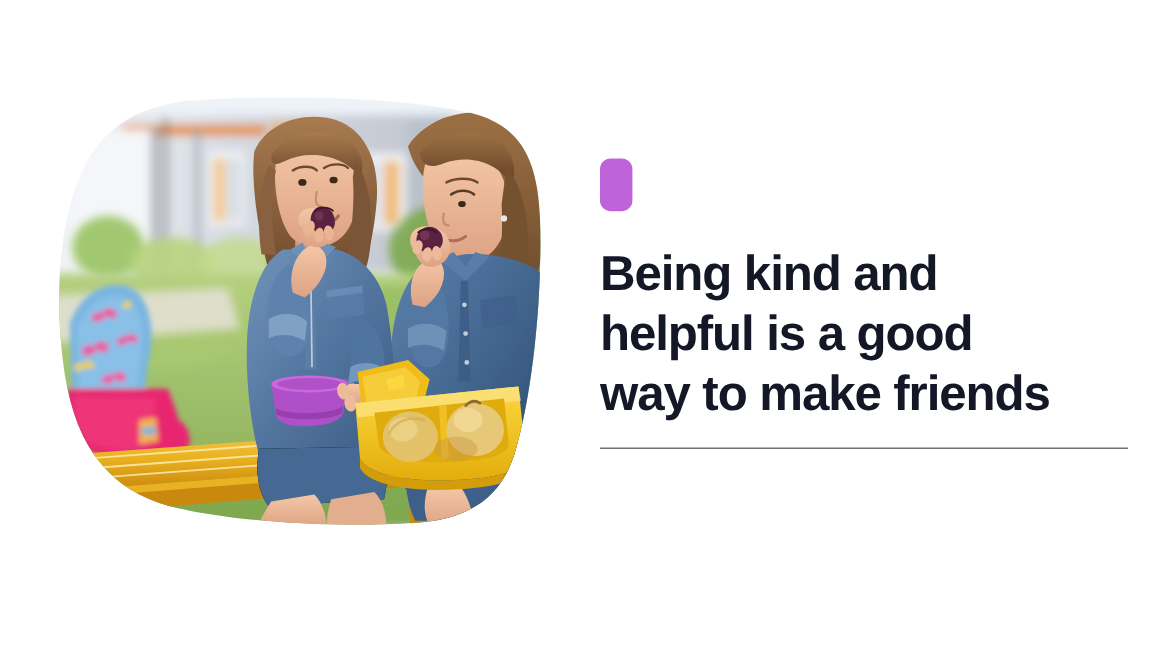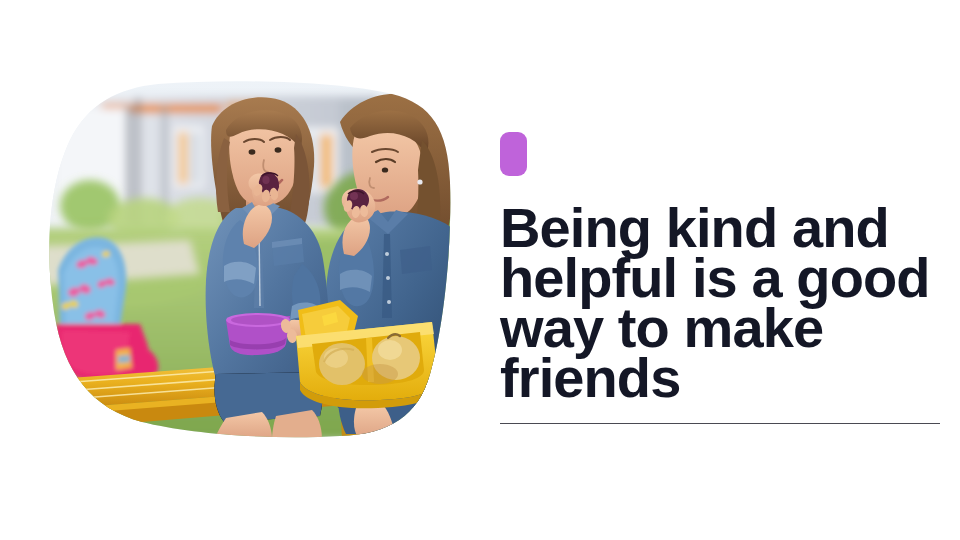--- a/index.html
+++ b/index.html
@@ -54,21 +54,21 @@
     width: 27px;
     height: 44px;
     border-radius: 9px;
     background: #bf63da;
   }
 
   .headline {
     margin-top: 27px;
     font-family: "Liberation Sans", sans-serif;
     font-weight: 700;
-    font-size: 56px;
+    font-size: 41px;
     line-height: 50px;
     letter-spacing: -0.9px;
     color: #141726;
     white-space: pre-line;
   }
 
   .divider {
     margin-top: 20px;
     width: 440px;
     height: 0;

